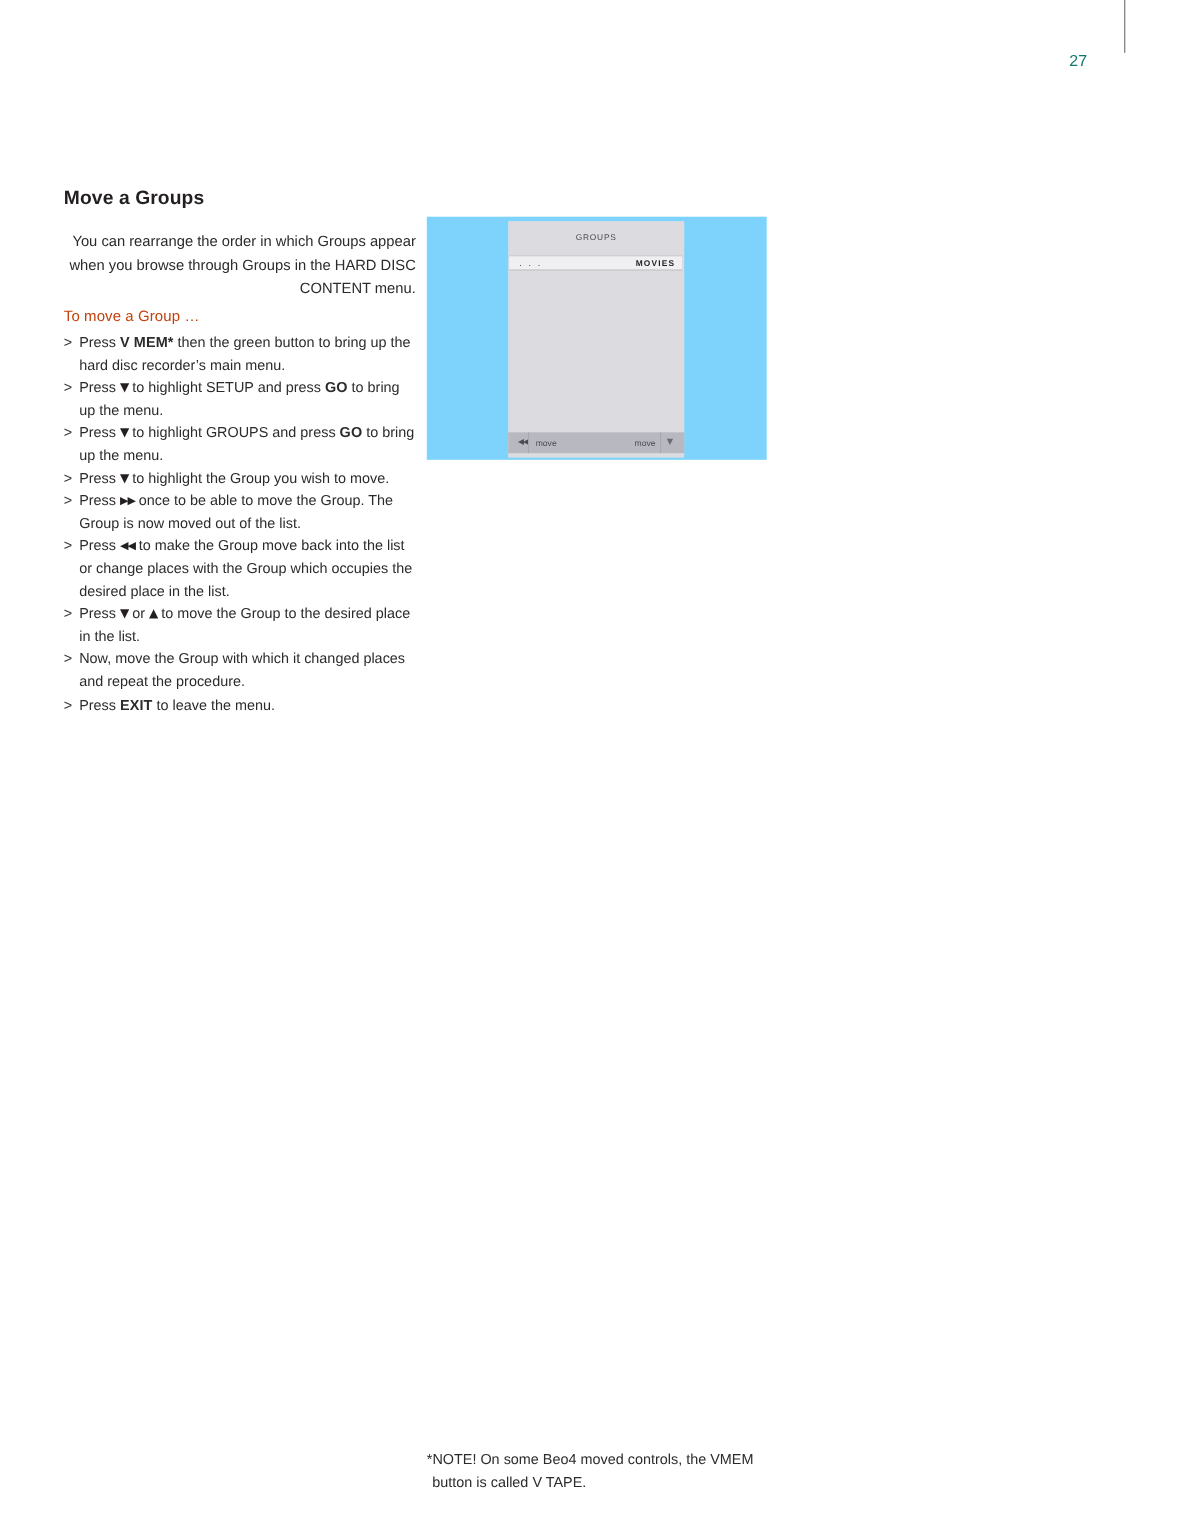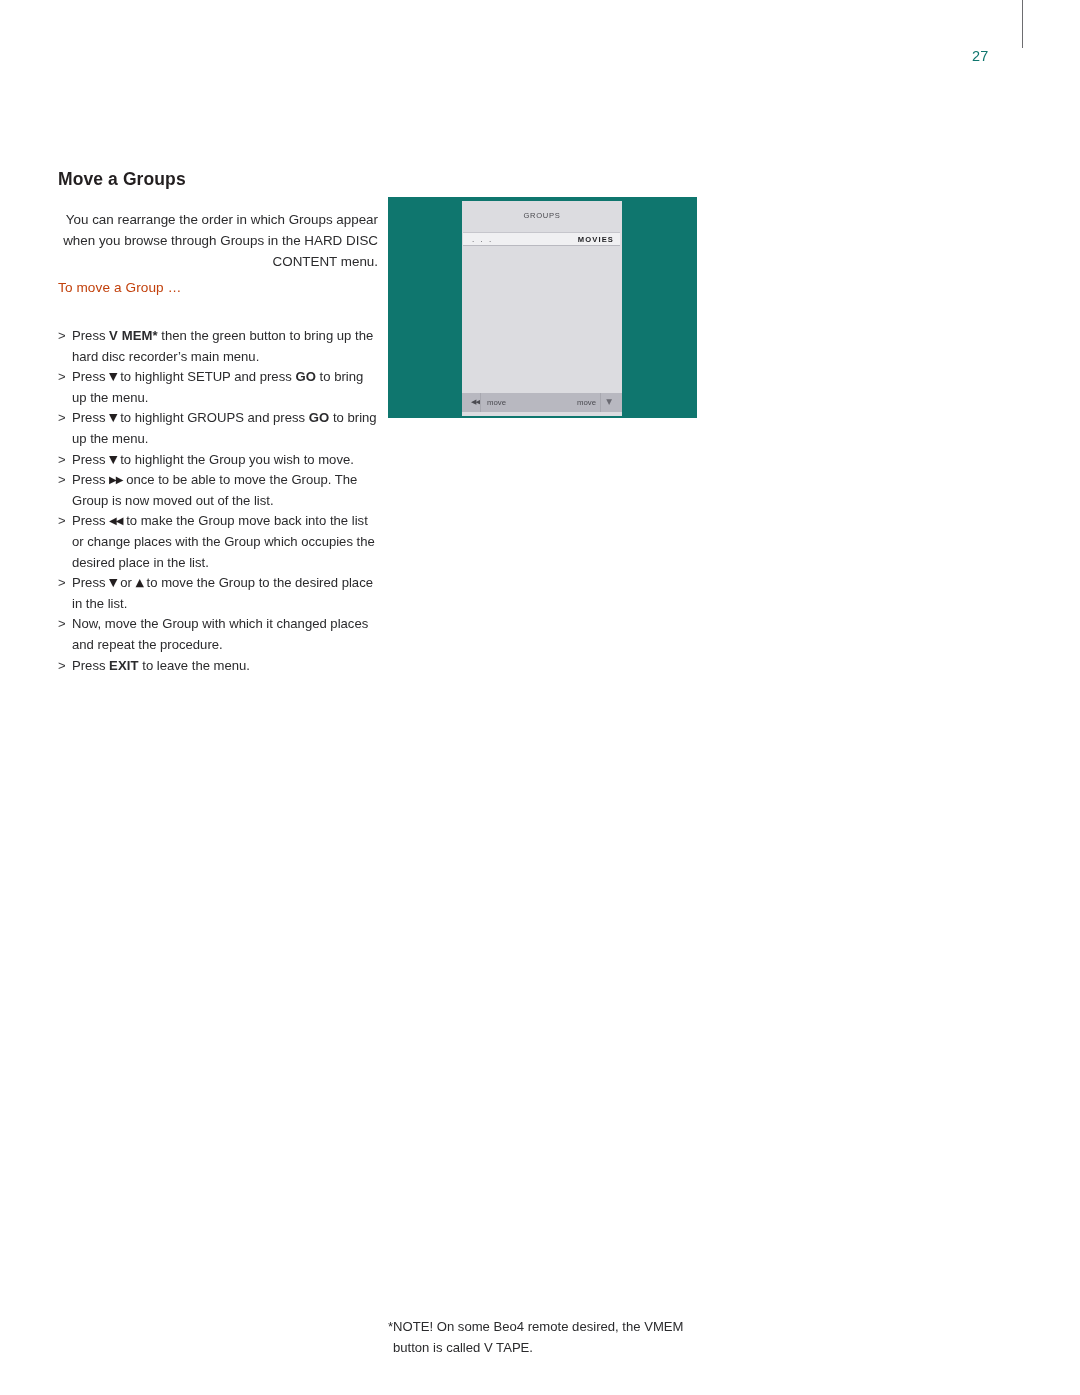--- a/index.html
+++ b/index.html
@@ -71,21 +71,20 @@
 
   
   #steps {
     position: absolute;
     left: 58px;
     top: 301px;
     width: 322px;
     font-size: 13.1px;
     line-height: 20.6px;
     color: #2b2b2d;
-    margin-top: 25px;
   }
   .step {
     position: relative;
     padding-left: 14px;
     margin: 0;
   }
   .step::before {
     content: ">";
     position: absolute;
     left: 0;
@@ -109,21 +108,21 @@
     font-size: 11px;
   }
 
   
   #tv-figure {
     position: absolute;
     left: 388px;
     top: 197px;
     width: 309px;
     height: 221px;
-    background: #0f766e;
+    background: #7dd3fc;
   }
   #tv-menu {
     position: absolute;
     left: 74px;
     top: 4px;
     width: 160px;
     height: 215px;
     background: #dcdce0;
     box-sizing: border-box;
   }
@@ -289,15 +288,15 @@
       <span class="f-move1">move</span>
       <span class="f-move2">move</span>
       <span class="f-dn">▼</span>
     </div>
     <div id="menu-footer-sep2"></div>
     <div id="menu-footer-sep"></div>
   </div>
 </div>
 
 <div id="footnote">
-  <div class="fn1">*NOTE! On some Beo4 remote desired, the VMEM</div>
+  <div class="fn1">*NOTE! On some Beo4 moved controls, the VMEM</div>
   <div class="fn2">button is called V TAPE.</div>
 </div>
 
 </body></html>

